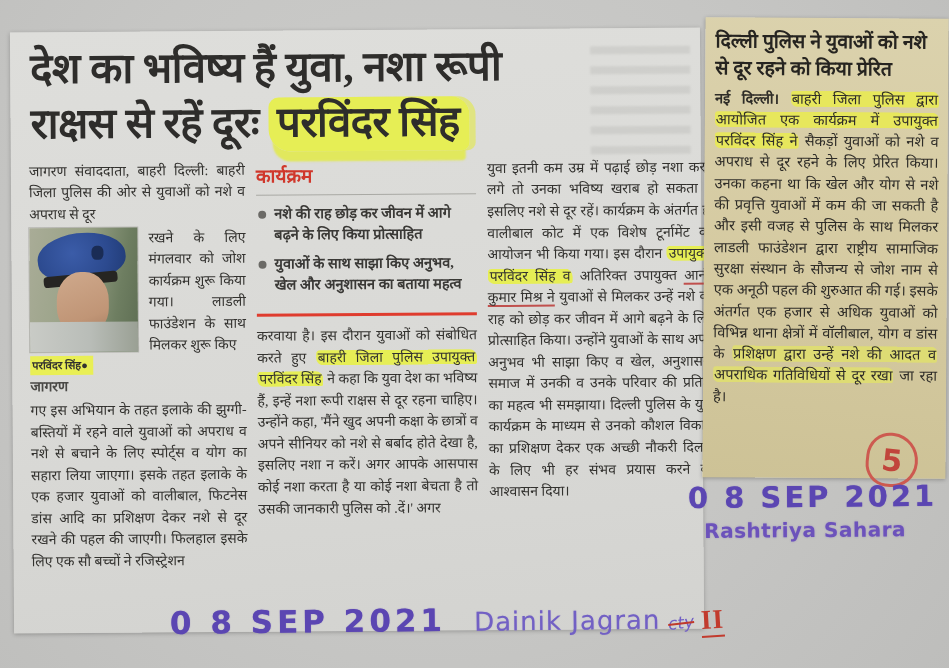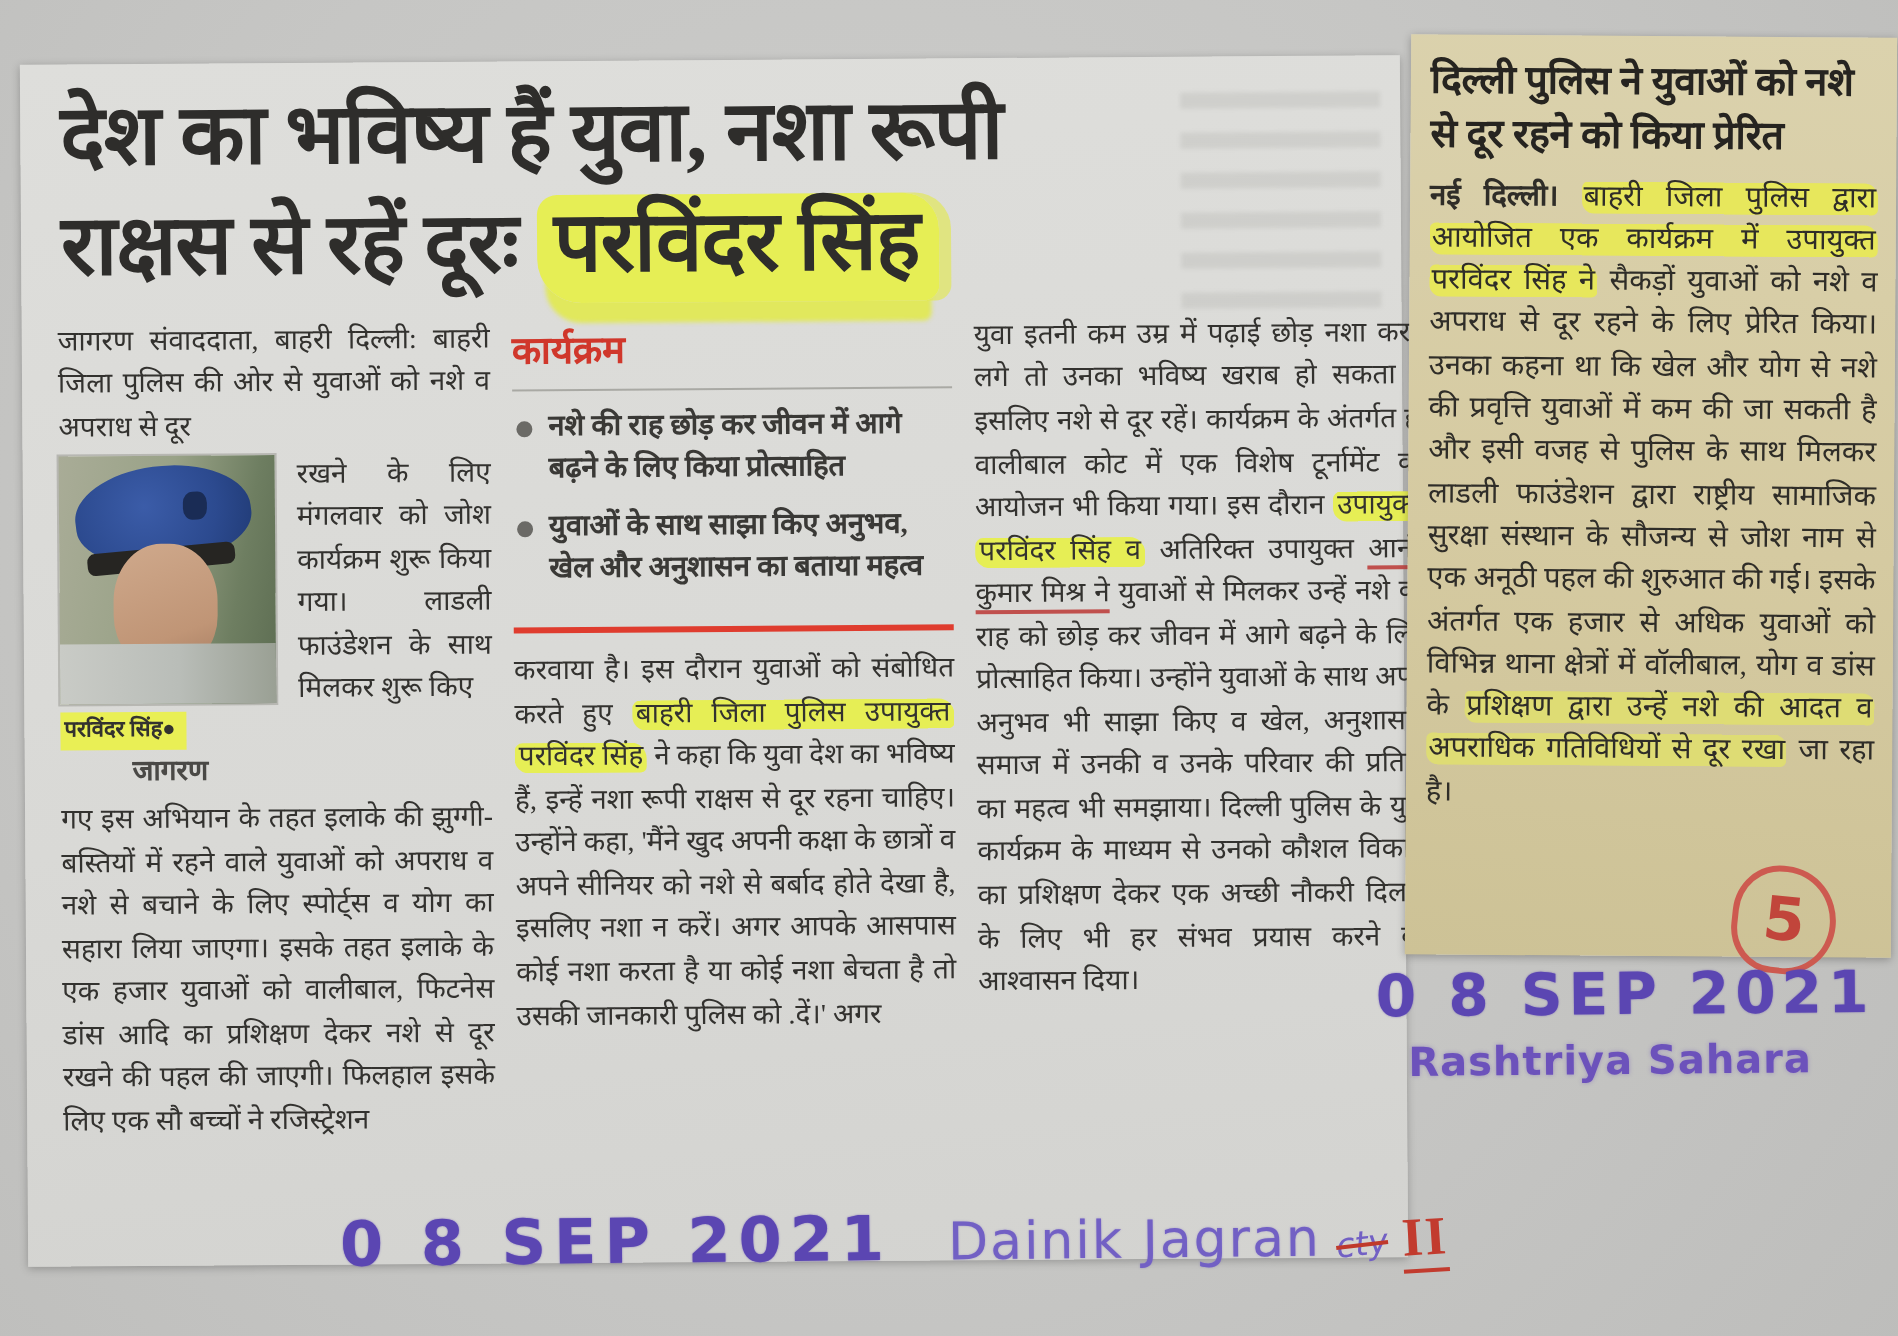--- a/index.html
+++ b/index.html
@@ -35,21 +35,21 @@
     position:relative;width:108px;height:124px;overflow:hidden;
     background:linear-gradient(100deg,#a9ac97 0%,#99a287 45%,#6e7e61 78%,#5d6d52 100%);
     box-shadow:0 0 0 1px #b7b7b2;
   }
   .photo .beret{position:absolute;left:8px;top:5px;width:88px;height:48px;background:radial-gradient(circle at 40% 40%, #3b5ca8 0%, #2c4a8f 60%, #203a74 100%);border-radius:55% 60% 48% 50%;transform:rotate(-7deg);}
   .photo .beret-badge{position:absolute;left:62px;top:18px;width:12px;height:14px;background:#1a2c55;border-radius:40%;}
   .photo .hairband{position:absolute;left:14px;top:46px;width:74px;height:11px;background:#262522;transform:rotate(-5deg);border-radius:4px;}
   .photo .face{position:absolute;left:27px;top:44px;width:52px;height:62px;background:linear-gradient(160deg,#cfa98c 0%,#c09576 70%,#a87f63 100%);border-radius:46% 46% 42% 42%;}
   .photo .torso{position:absolute;left:0;bottom:0;width:108px;height:30px;background:linear-gradient(90deg,#c9cbc6 0%,#b9bdb8 55%,#9aa094 100%);}
   .photo-caption{display:inline-block;background:#e9ef55;font-weight:700;font-size:11px;padding:1px 5px 2px 2px;margin-top:4px;}
-  .photo-credit{font-weight:700;font-size:14px;color:#4a4946;margin-top:1px;margin-left:36px;}
+  .photo-credit{font-weight:700;font-size:14px;color:#4a4946;margin-top:1px;}
   .beside-text{flex:1;padding-left:7px;font-size:14px;}
   
   .infobox{border-bottom:3px solid #df3c2e;padding-bottom:10px;margin-bottom:9px;}
   .infobox-title{color:#d0372b;font-weight:700;font-size:19px;margin:2px 0 4px 0;text-align:left;}
   .infobox-divider{border-top:1px solid #a9a9a4;margin:0 0 8px 0;}
   .bullet-item{display:flex;margin-bottom:8px;font-weight:700;color:#3a3936;font-size:14.5px;line-height:1.45;text-align:left;}
   .bullet-dot{flex:0 0 8px;width:8px;height:8px;border-radius:50%;background:#6b6a66;margin:7px 8px 0 2px;}
   .hl{background:#e6ee55;border-radius:4px 8px 3px 7px;padding:0 2px;box-decoration-break:clone;-webkit-box-decoration-break:clone;}
   .red-underline{border-bottom:2px solid #c0504d;}
   

